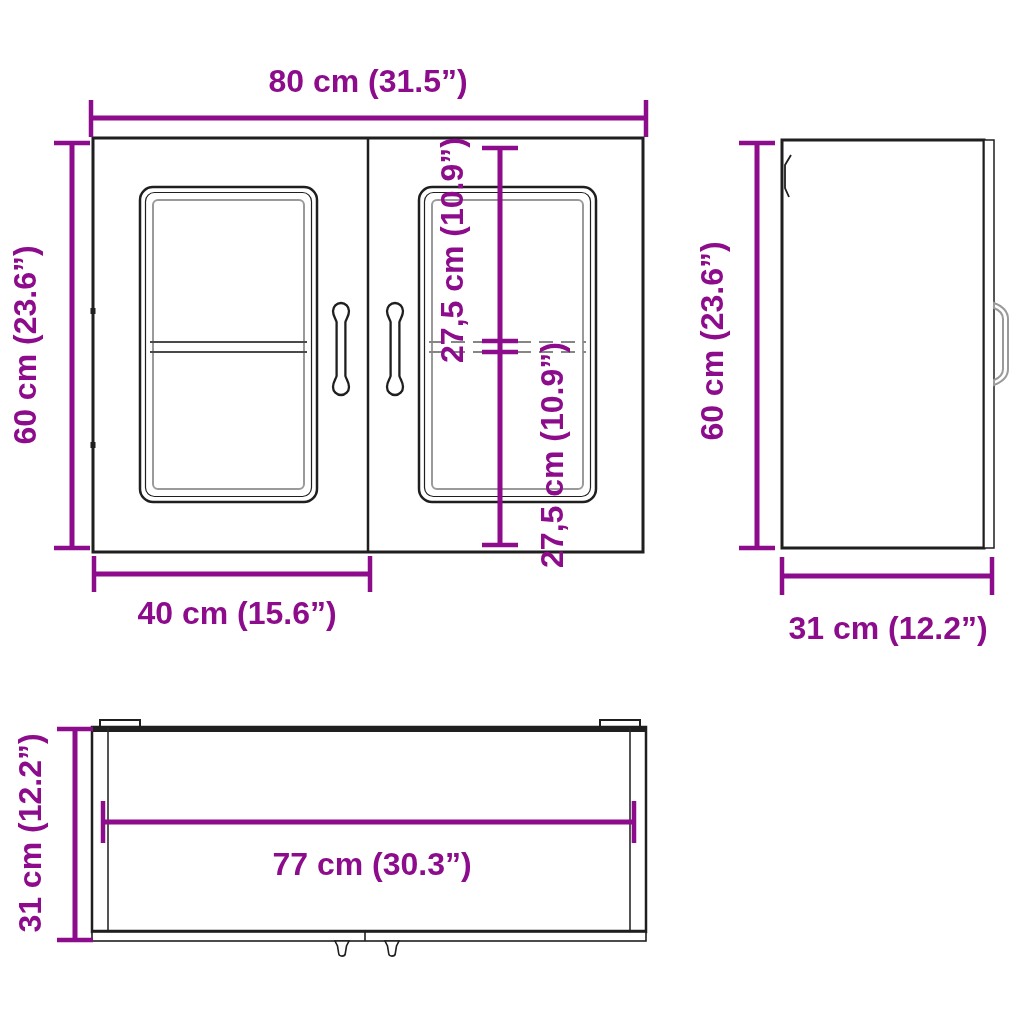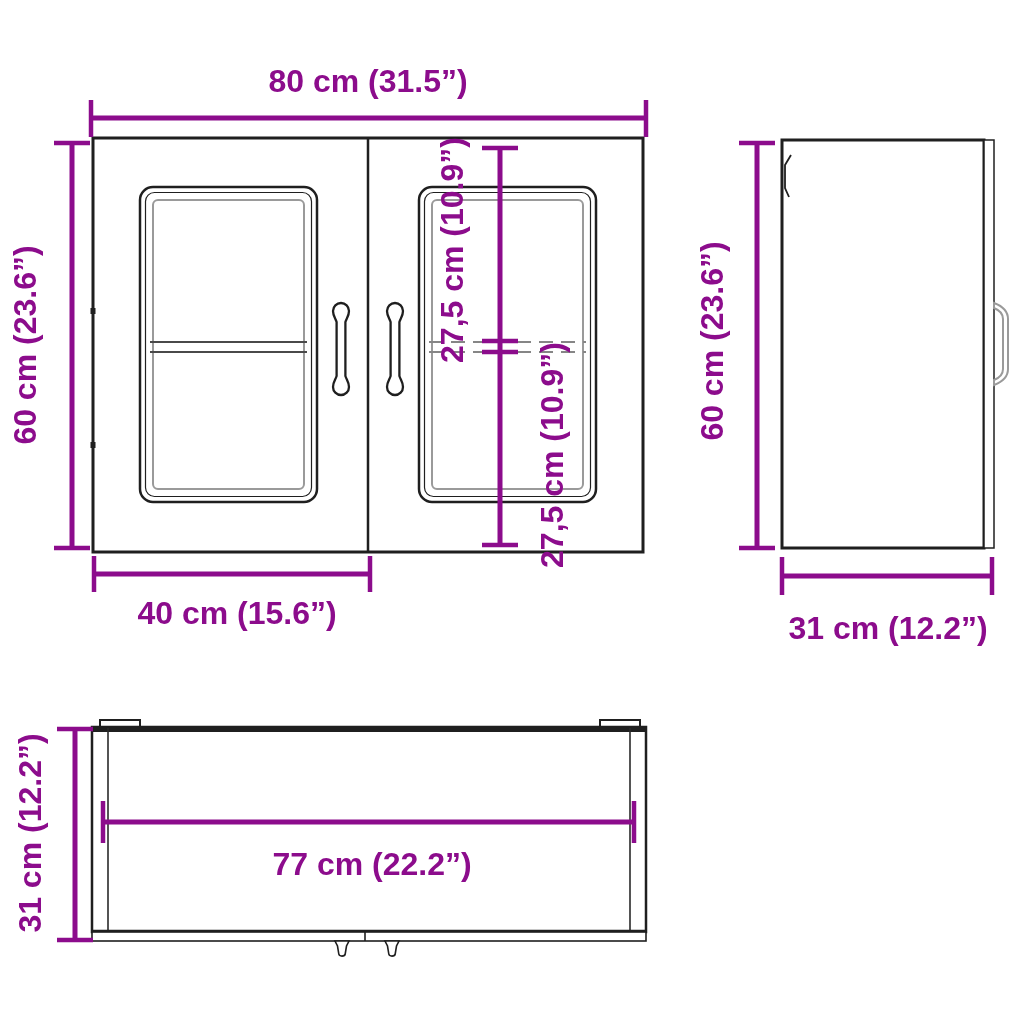--- a/index.html
+++ b/index.html
@@ -143,15 +143,15 @@
   <div class="dim-label vert" style="left:452px; top:250px;">27,5 cm (10.9”)</div>
 
   <div class="dim-label vert" style="left:552px; top:455px;">27,5 cm (10.9”)</div>
 
   <div class="dim-label vert" style="left:712px; top:341px;">60 cm (23.6”)</div>
 
   <div class="dim-label" style="left:888px; top:628px;">31 cm (12.2”)</div>
 
   <div class="dim-label vert" style="left:30px; top:833px;">31 cm (12.2”)</div>
 
-  <div class="dim-label" style="left:372px; top:864px;">77 cm (22.2”)</div>
+  <div class="dim-label" style="left:372px; top:864px;">77 cm (30.3”)</div>
 
 </div>
 
 </body></html>

